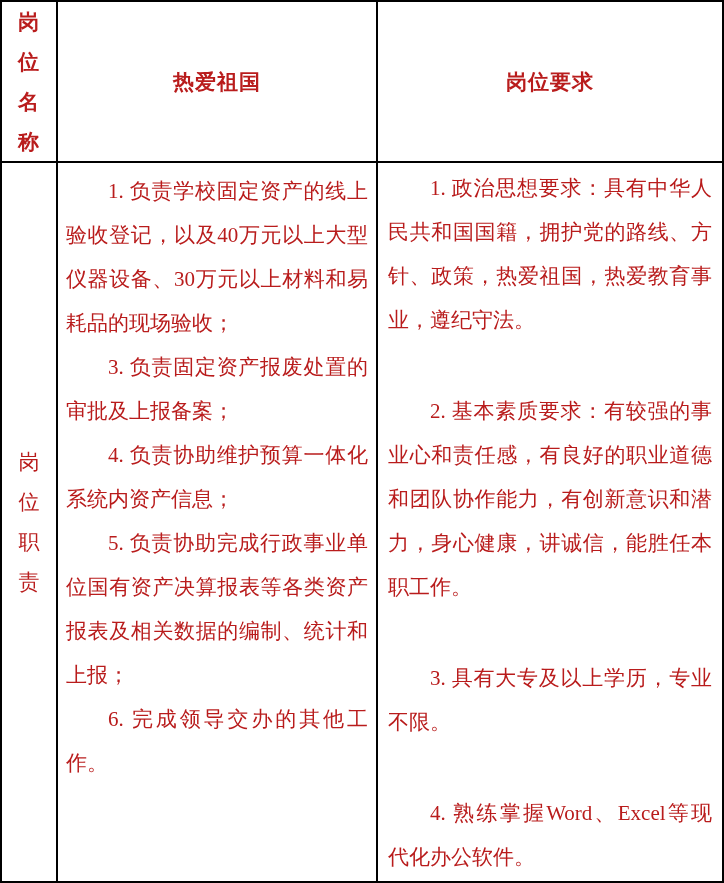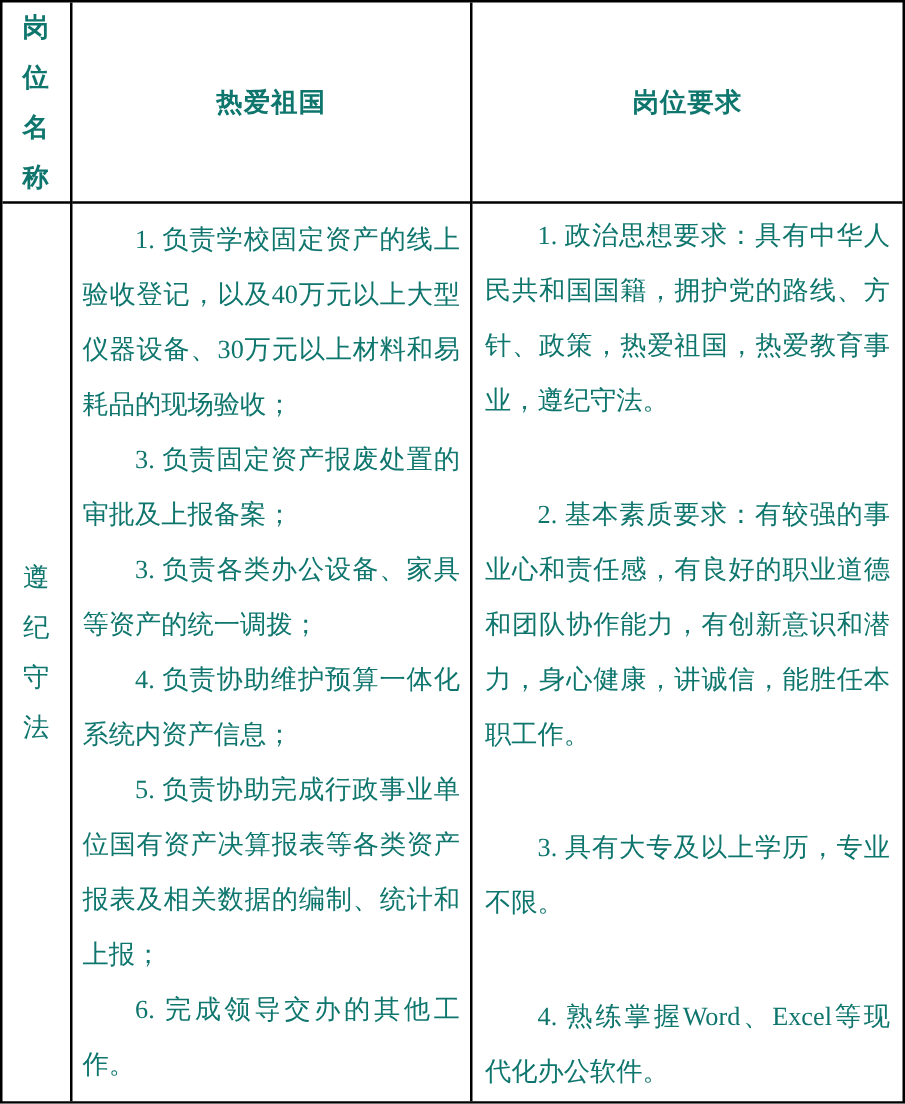--- a/index.html
+++ b/index.html
@@ -9,21 +9,21 @@
   }
   .jobtable {
     width: 724px;
     height: 883px;
     box-sizing: border-box;
     display: grid;
     grid-template-columns: 56px 320px 1fr;
     grid-template-rows: 161px 1fr;
     border: 2px solid #000000;
     background: #ffffff;
-    color: #0f766e;
+    color: #b91c1c;
     font-family: "Liberation Serif", "DejaVu Serif", serif;
   }
   .cell {
     box-sizing: border-box;
     overflow: hidden;
   }
   .bR { border-right: 2px solid #000000; }
   .bB { border-bottom: 2px solid #000000; }
   .center {
     display: flex;
@@ -70,27 +70,26 @@
     <div class="vtext">岗位名称</div>
   </div>
   <div class="cell bR bB center headcell">
     <span>热爱祖国</span>
   </div>
   <div class="cell bB center headcell">
     <span>岗位要求</span>
   </div>
 
   <div class="cell bR center namecell">
-    <div class="vtext">遵纪守法</div>
+    <div class="vtext">岗位职责</div>
   </div>
 
   <div class="cell bR duties">
     <p class="para">1. 负责学校固定资产的线上验收登记，以及40万元以上大型仪器设备、30万元以上材料和易耗品的现场验收；</p>
     <p class="para">3. 负责固定资产报废处置的审批及上报备案；</p>
-    <p class="para">3. 负责各类办公设备、家具等资产的统一调拨；</p>
     <p class="para">4. 负责协助维护预算一体化系统内资产信息；</p>
     <p class="para">5. 负责协助完成行政事业单位国有资产决算报表等各类资产报表及相关数据的编制、统计和上报；</p>
     <p class="para">6. 完成领导交办的其他工作。</p>
   </div>
 
   <div class="cell reqs">
     <p class="para">1. 政治思想要求：具有中华人民共和国国籍，拥护党的路线、方针、政策，热爱祖国，热爱教育事业，遵纪守法。</p>
     <p class="para">2. 基本素质要求：有较强的事业心和责任感，有良好的职业道德和团队协作能力，有创新意识和潜力，身心健康，讲诚信，能胜任本职工作。</p>
     <p class="para">3. 具有大专及以上学历，专业不限。</p>
     <p class="para">4. 熟练掌握Word、Excel等现代化办公软件。</p>

